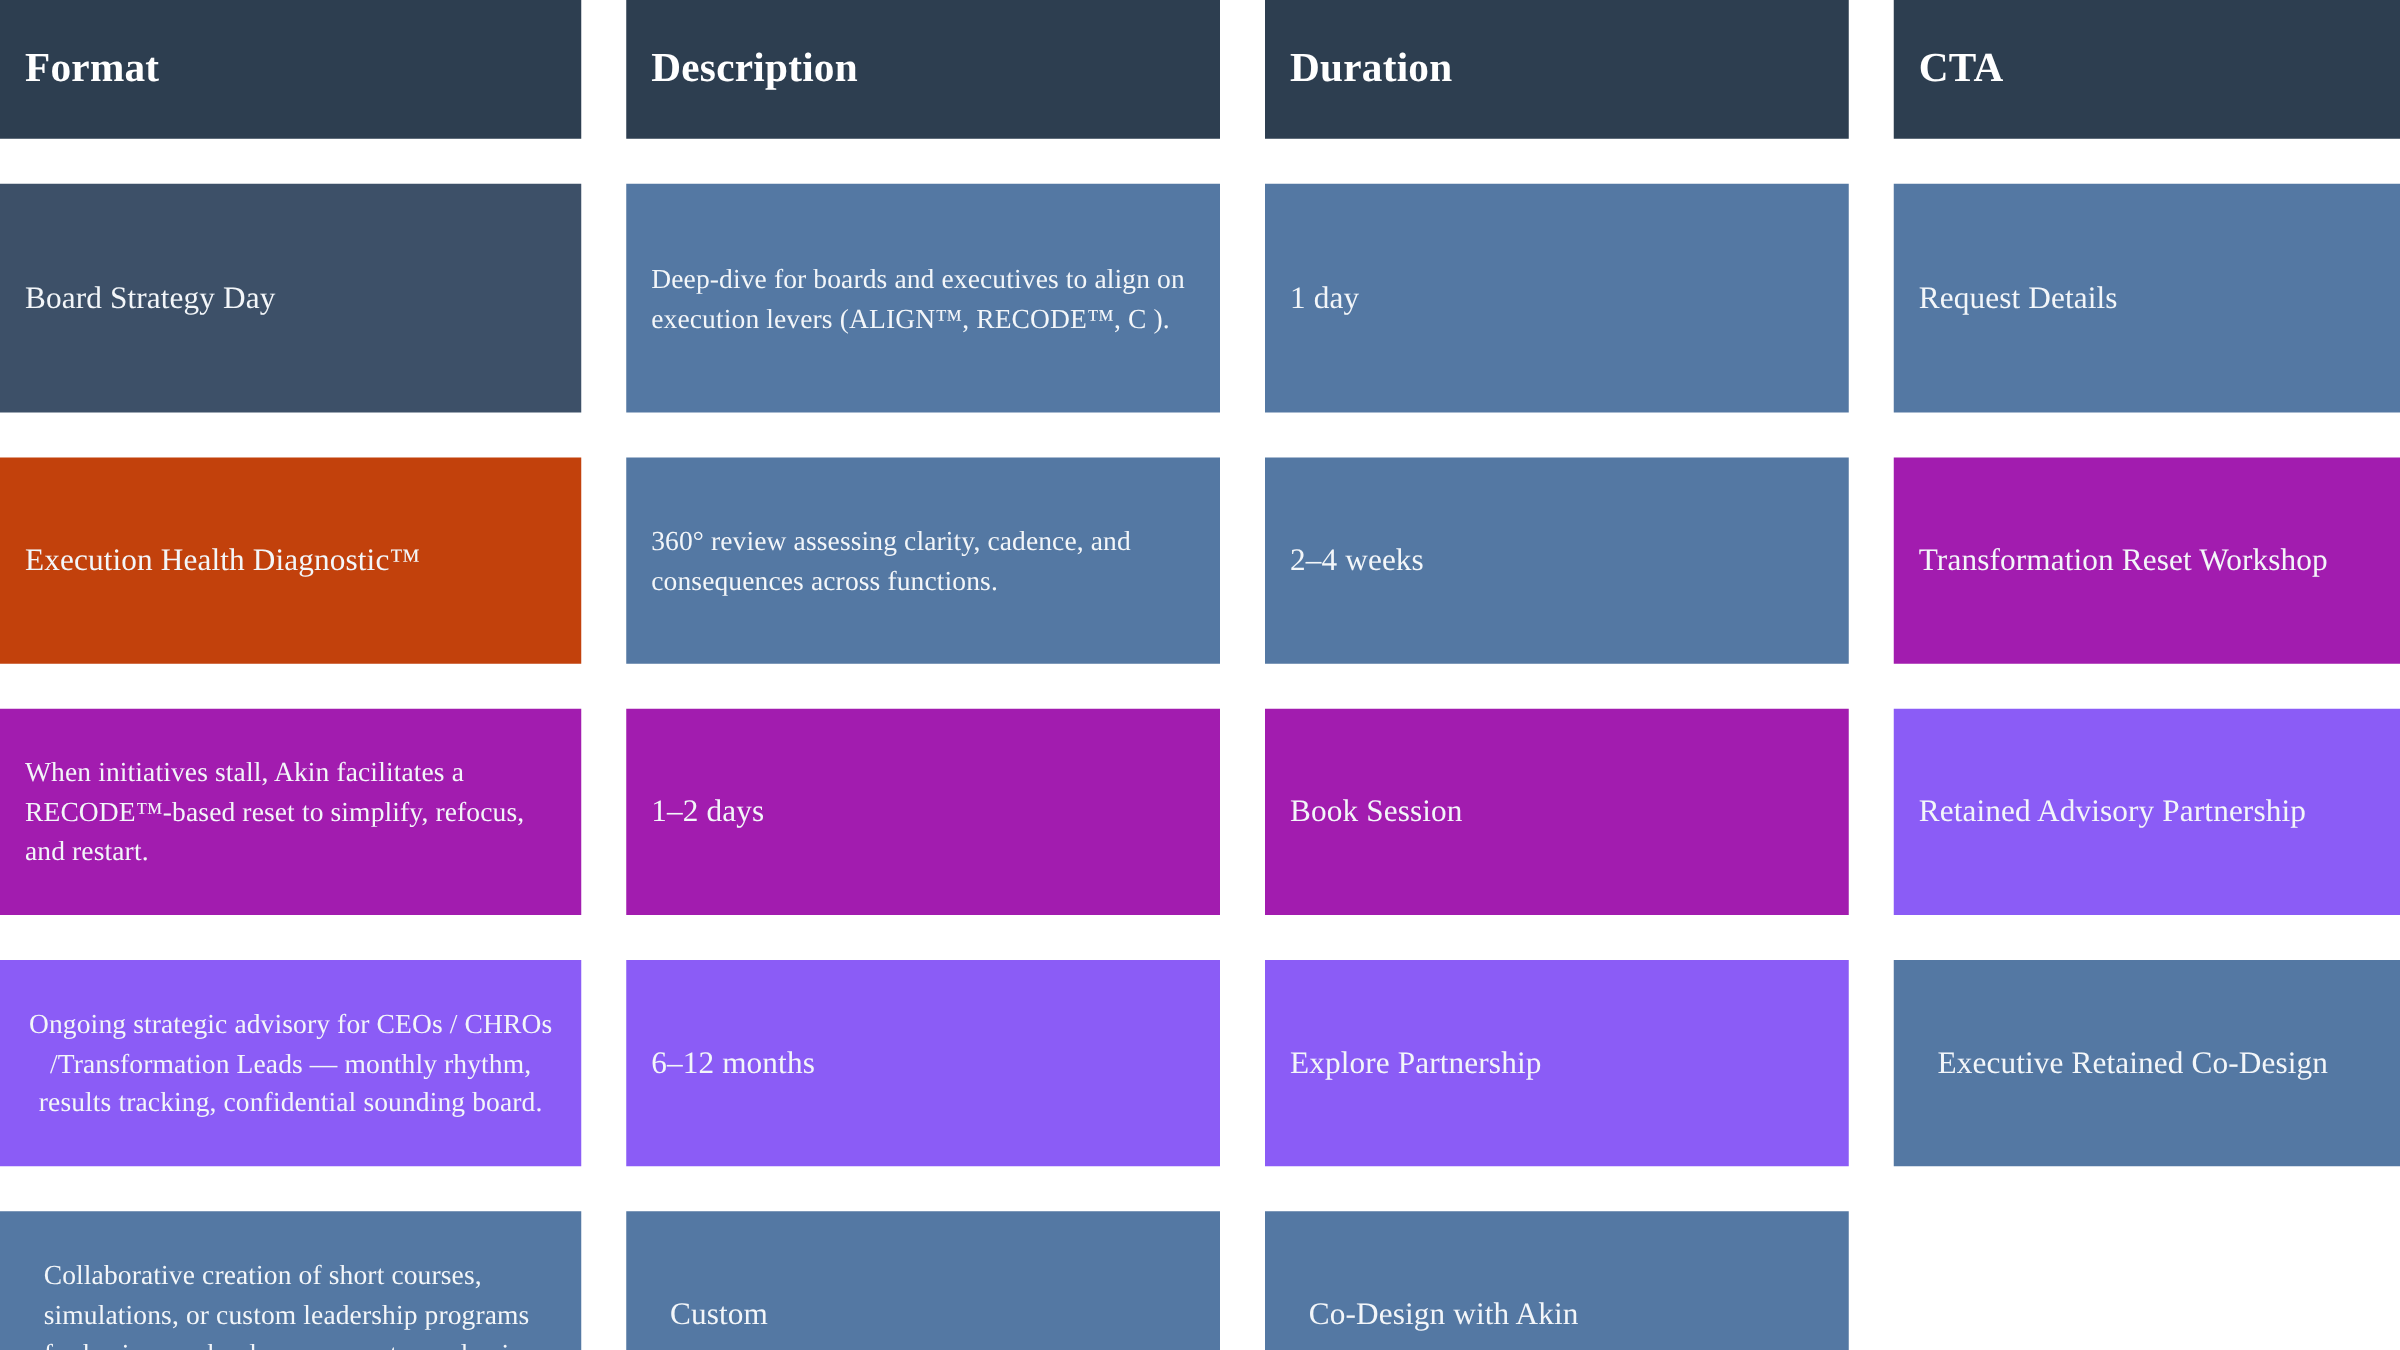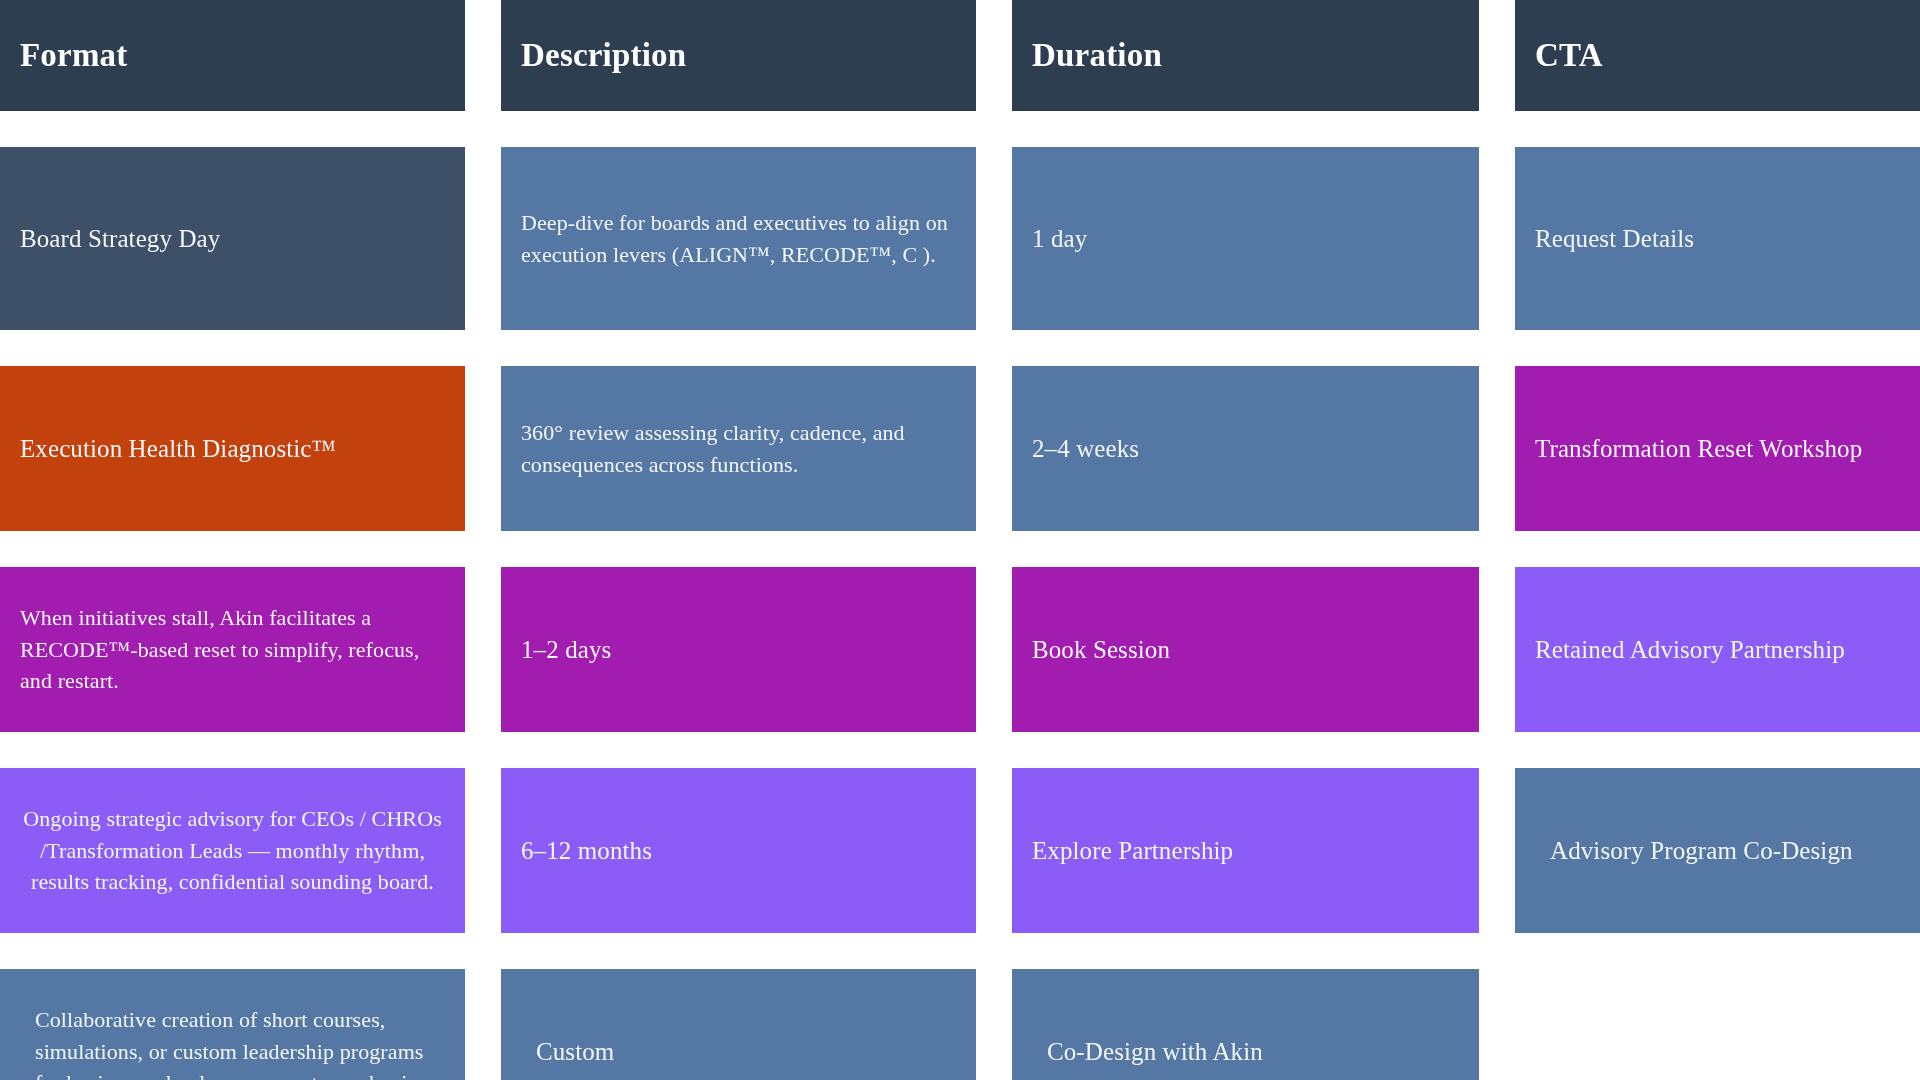--- a/index.html
+++ b/index.html
@@ -159,21 +159,21 @@
       <span class="txt">Ongoing strategic advisory for CEOs / CHROs /Transformation Leads — monthly rhythm, results tracking, confidential sounding board.</span>
     </div>
     <div class="cell r4 tint-r4">
       <span class="txt">6–12 months</span>
     </div>
     <div class="cell r4 tint-r4">
       <span class="txt">Explore Partnership</span>
     </div>
 
     <div class="cell r5 tint-r5">
-      <span class="txt">Advisory Program Co-Design</span>
+      <span class="txt">Executive Retained Co-Design</span>
     </div>
     <div class="cell desc r5 tint-r5">
       <span class="txt">Collaborative creation of short courses, simulations, or custom leadership programs for business schools or corporate academies.</span>
     </div>
     <div class="cell r5 tint-r5">
       <span class="txt">Custom</span>
     </div>
     <div class="cell r5 tint-r5">
       <span class="txt">Co-Design with Akin</span>
     </div>

